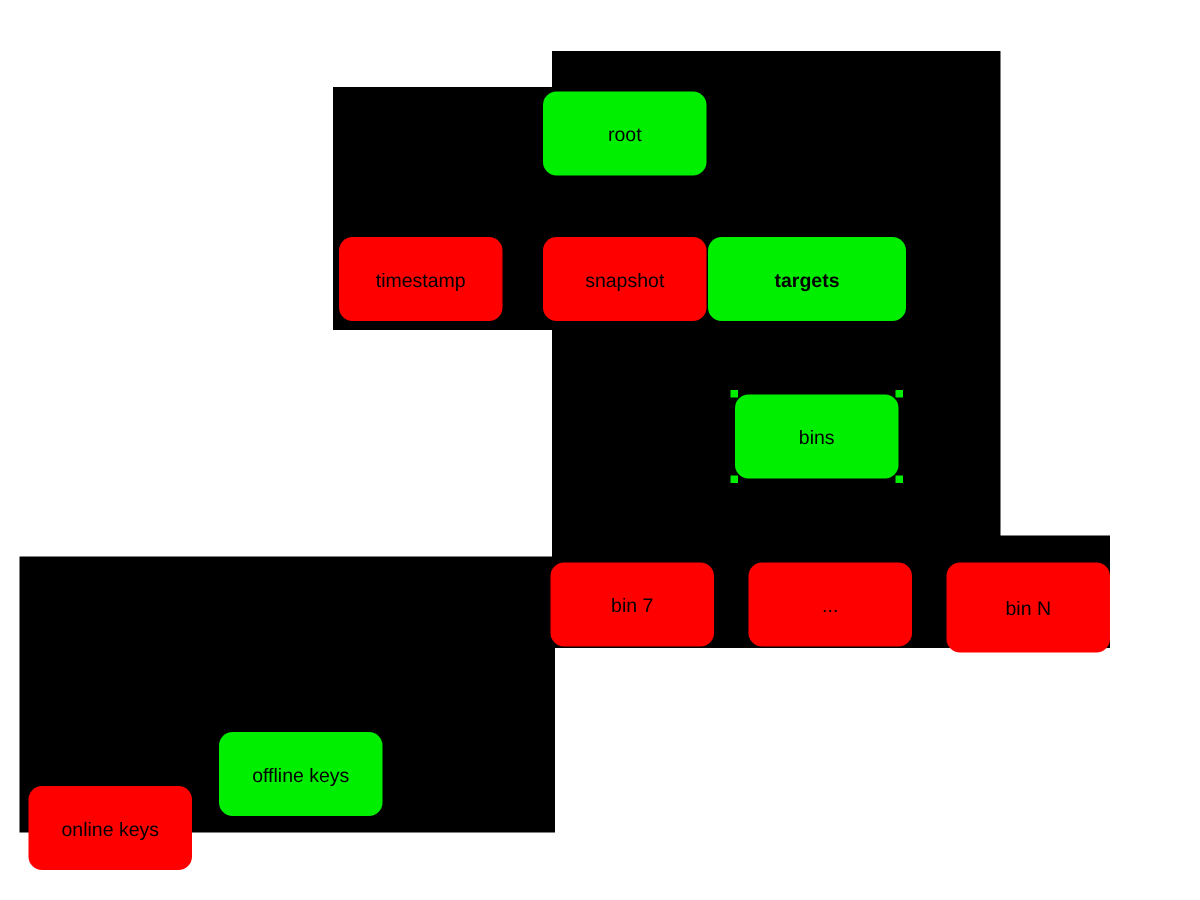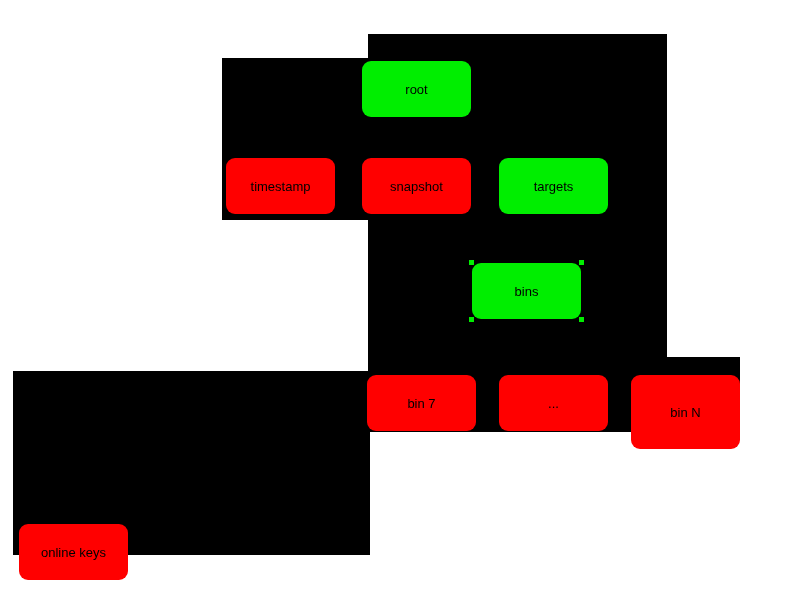--- a/index.html
+++ b/index.html
@@ -59,35 +59,38 @@
     <div class="panel" style="left: 13px; top: 371px; width: 357px; height: 184px;"></div>
     <div class="node green" style="left: 362px; top: 61px; width: 109px; height: 56px; justify-content: center;">
       <span>root</span>
     </div>
     <div class="node red" style="left: 362px; top: 158px; width: 109px; height: 56px;">
       <span>snapshot</span>
     </div>
     <div class="node red" style="left: 226px; top: 158px; width: 109px; height: 56px;">
       <span>timestamp</span>
     </div>
-    <div class="node green" style="left: 499px; top: 158px; width: 109px; height: 56px;">
+    <div class="node green" style="left: 472px; top: 158px; width: 132px; height: 56px; font-weight: bold;">
       <span>targets</span>
     </div>
-    <div class="node green selected" style="left: 472px; top: 263px; width: 109px; height: 56px; text-align: center;">
+    <div class="node green selected" style="left: 490px; top: 263px; width: 109px; height: 56px; text-align: center;">
       <span>bins</span>
       <span class="handle tl"></span>
       <span class="handle tr"></span>
       <span class="handle bl"></span>
       <span class="handle br"></span>
     </div>
     <div class="node red" style="left: 367px; top: 375px; width: 109px; height: 56px;">
       <span>bin 7</span>
     </div>
     <div class="node red" style="left: 499px; top: 375px; width: 109px; height: 56px;">
       <span>...</span>
     </div>
-    <div class="node red" style="left: 631px; top: 375px; width: 109px; height: 74px;">
+    <div class="node red" style="left: 631px; top: 375px; width: 109px; height: 60px;">
       <span>bin N</span>
     </div>
     <div class="node red" style="left: 19px; top: 488px; width: 109px; height: 56px; margin-top: 36px;">
       <span>online keys</span>
     </div>
+    <div class="node green" style="left: 146px; top: 488px; width: 109px; height: 56px;">
+      <span>offline keys</span>
+    </div>
   </div>
 
 </body></html>

